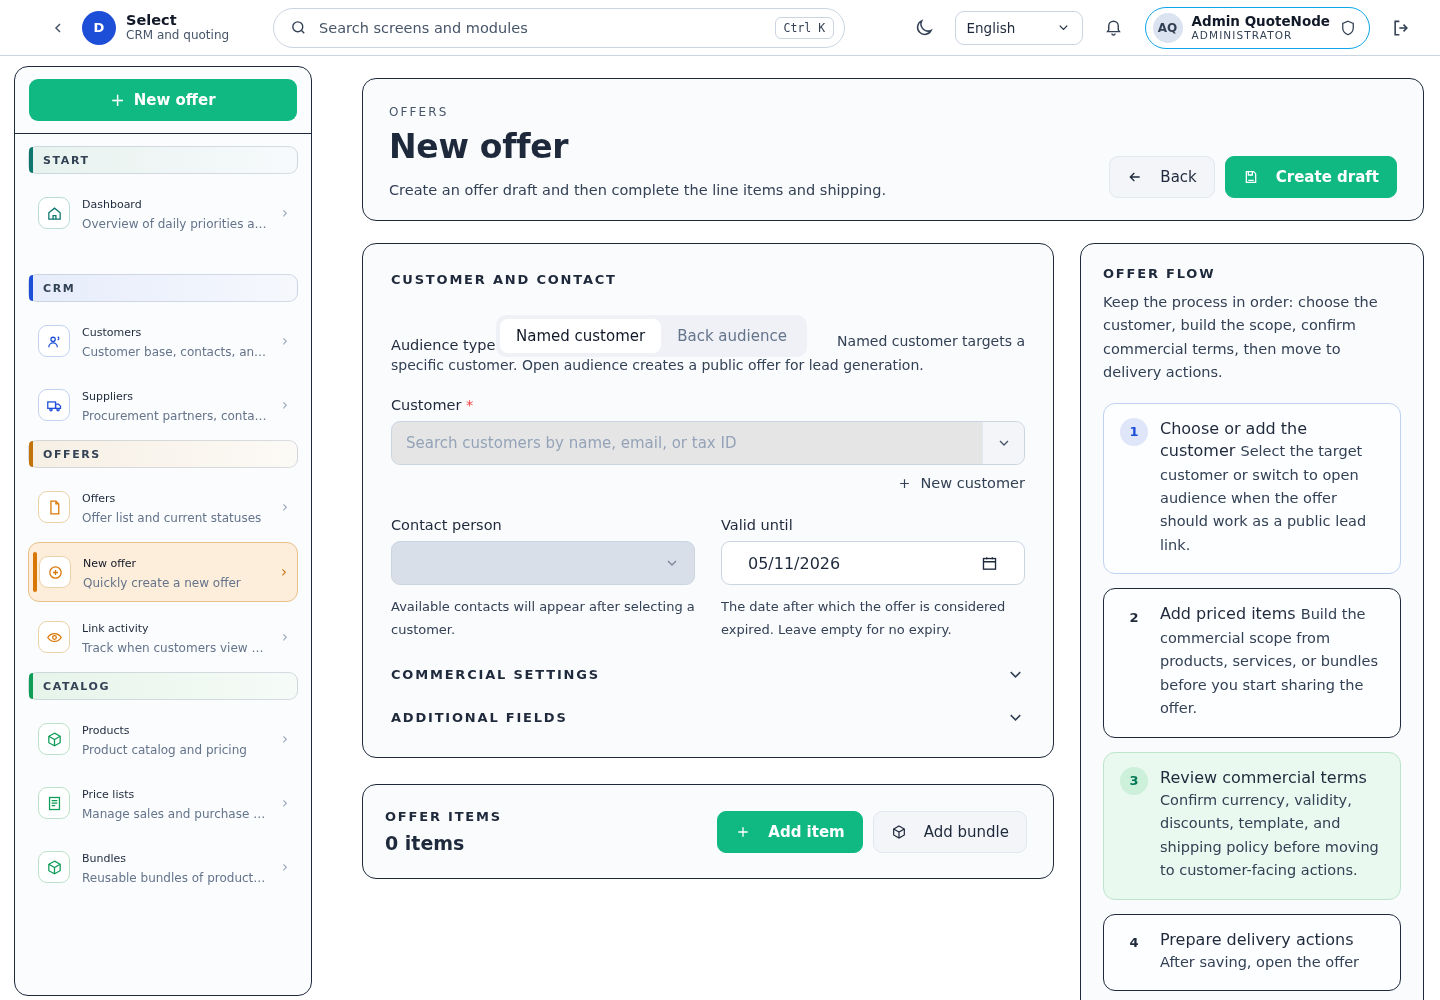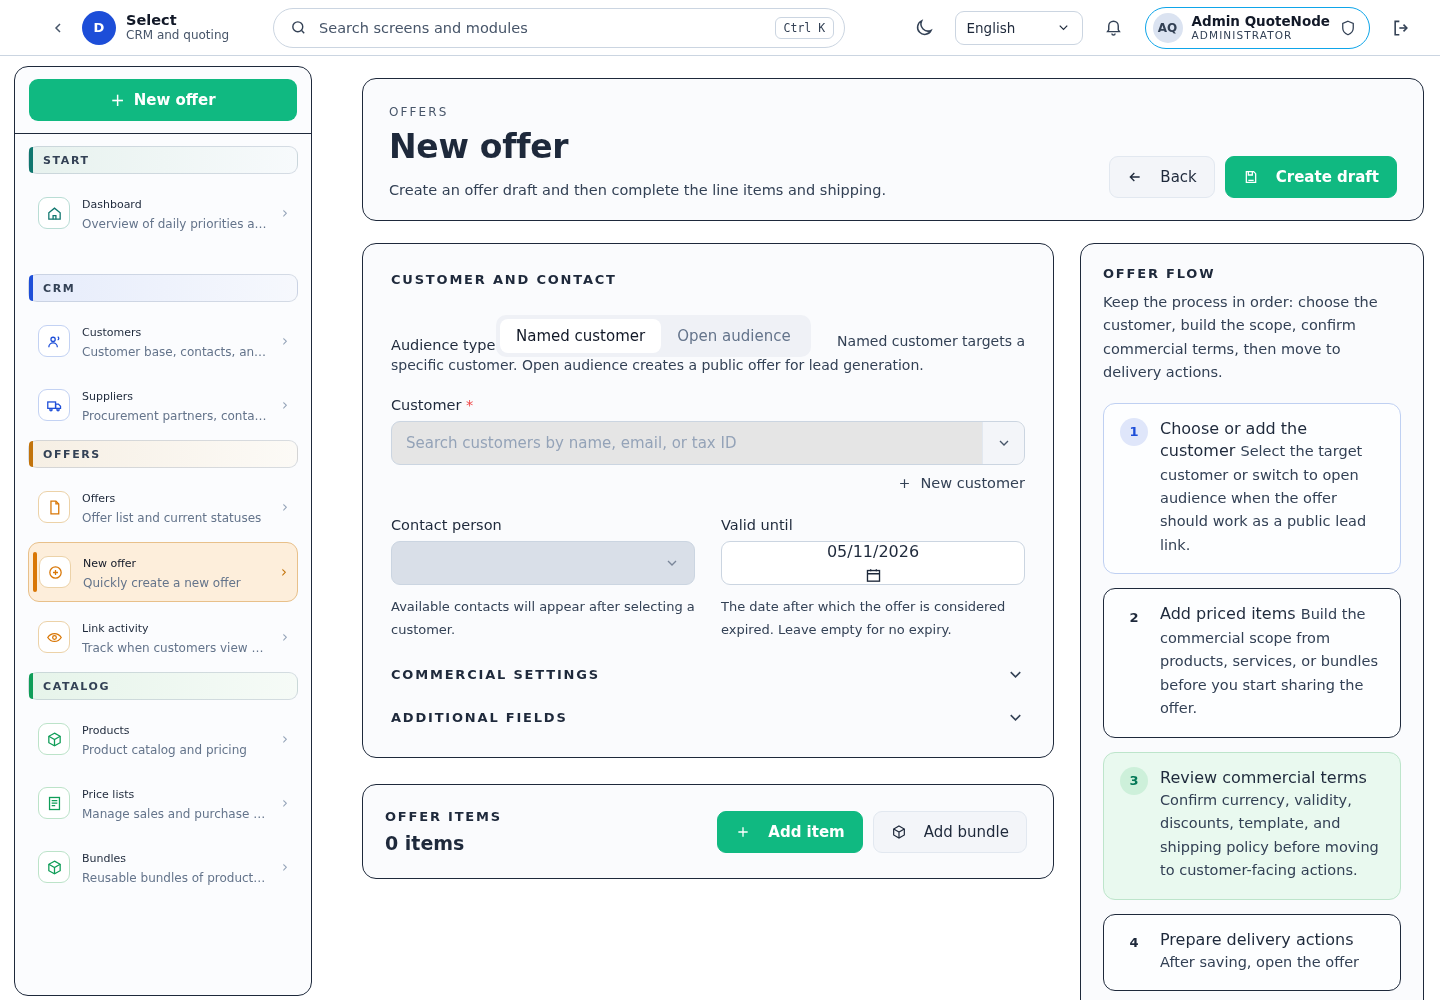--- a/index.html
+++ b/index.html
@@ -279,21 +279,21 @@
   .col { flex: 1; min-width: 0; }
   .select-disabled {
     height: 44px; border: 1px solid #cbd5e1; border-radius: 9px;
     background: #d9dfe8; display: flex; align-items: center;
     justify-content: flex-end; padding-right: 14px; color: #7a8699;
     cursor: not-allowed;
   }
   .date-field {
     height: 44px; border: 1px solid #cbd5e1; border-radius: 9px;
     background: #fff; display: flex; align-items: center;
-    justify-content: space-between; padding: 0 26px; flex-direction: column;
+    justify-content: space-between; padding: 0 26px;
   }
   .date-value { font-size: 16px; color: #1e293b; }
   .helper {
     margin-top: 10px; font-size: 13px; color: #334155; line-height: 1.78;
   }
 
   .collapsible {
     margin-top: 24px; display: flex; align-items: center;
     justify-content: space-between; cursor: pointer;
   }
@@ -572,21 +572,21 @@
 
       <div class="content-left">
 
         <section class="card form-card">
           <h2 class="section-label">CUSTOMER AND CONTACT</h2>
 
           <div class="audience-row">
             <span class="field-label audience-label">Audience type</span>
             <div class="tabs">
               <button class="tab selected">Named customer</button>
-              <button class="tab">Open audience</button>
+              <button class="tab">Back audience</button>
             </div>
             <div class="audience-hint">
               <span>Named customer targets a</span>
               <span class="h2">specific customer. Open audience creates a public offer for lead generation.</span>
             </div>
           </div>
 
           <div class="field-block">
             <div class="field-label-row">
               <span>Customer</span>

